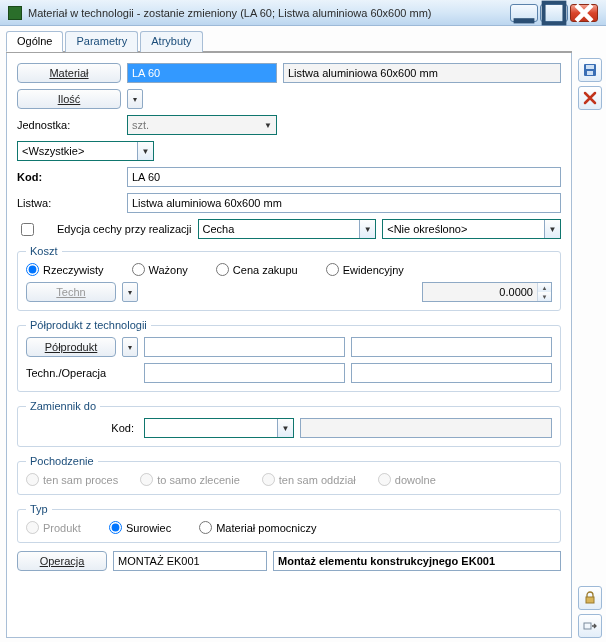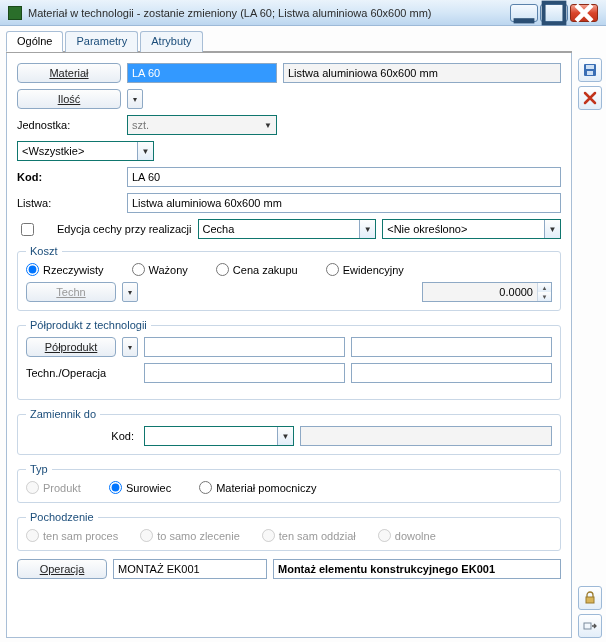--- a/index.html
+++ b/index.html
@@ -377,75 +377,75 @@
         </fieldset>
 
         <fieldset class="group">
           <legend>Półprodukt z technologii</legend>
           <div class="row">
             <div class="pill-btn" style="width:90px">Półprodukt</div>
             <div class="small-drop">▾</div>
             <input class="text-input" style="flex: 1 1 0%;">
             <input class="text-input" style="flex: 1 1 0%;">
           </div>
-          <div class="row" style="margin-bottom:8px">
+          <div class="row" style="margin-bottom:0">
             <div class="label" style="width:112px">Techn./Operacja</div>
             <input class="text-input" style="flex: 1 1 0%;">
             <input class="text-input" style="flex: 1 1 0%;">
           </div>
         </fieldset>
 
         <fieldset class="group">
           <legend>Zamiennik do</legend>
           <div class="row" style="margin-bottom:0">
             <div class="label" style="width:112px;text-align:right">Kod:</div>
             <div class="combo thick" style="width:150px">
               <div class="combo-text"></div>
               <div class="combo-arr">▼</div>
             </div>
             <input class="text-input readonly" style="flex: 1 1 0%;" readonly="">
           </div>
         </fieldset>
 
         <fieldset class="group">
+          <legend>Pochodzenie</legend>
+          <div class="radio-row" style="gap:22px">
+            <label class="radio-item disabled">
+                <input type="radio" name="orig" disabled="" style="">
+                <span>ten sam proces</span>
+              </label>
+            <label class="radio-item disabled">
+                <input type="radio" name="orig" disabled="" style="">
+                <span>to samo zlecenie</span>
+              </label>
+            <label class="radio-item disabled">
+                <input type="radio" name="orig" disabled="" style="">
+                <span>ten sam oddział</span>
+              </label>
+            <label class="radio-item disabled">
+                <input type="radio" name="orig" disabled="" style="">
+                <span>dowolne</span>
+              </label>
+          </div>
+        </fieldset>
+
+        <fieldset class="group">
           <legend>Typ</legend>
           <div class="radio-row">
             <label class="radio-item disabled">
                 <input type="radio" name="typ" disabled="" style="">
                 <span>Produkt</span>
               </label>
             <label class="radio-item">
                 <input type="radio" name="typ" checked="" style="">
                 <span>Surowiec</span>
               </label>
             <label class="radio-item">
                 <input type="radio" name="typ" style="">
                 <span>Materiał pomocniczy</span>
-              </label>
-          </div>
-        </fieldset>
-
-        <fieldset class="group">
-          <legend>Pochodzenie</legend>
-          <div class="radio-row" style="gap:22px">
-            <label class="radio-item disabled">
-                <input type="radio" name="orig" disabled="" style="">
-                <span>ten sam proces</span>
-              </label>
-            <label class="radio-item disabled">
-                <input type="radio" name="orig" disabled="" style="">
-                <span>to samo zlecenie</span>
-              </label>
-            <label class="radio-item disabled">
-                <input type="radio" name="orig" disabled="" style="">
-                <span>ten sam oddział</span>
-              </label>
-            <label class="radio-item disabled">
-                <input type="radio" name="orig" disabled="" style="">
-                <span>dowolne</span>
               </label>
           </div>
         </fieldset>
 
         <div class="row" style="margin-top:4px">
           <div class="pill-btn" style="width:90px">Operacja</div>
           <input class="text-input" style="width: 154px;" value="MONTAŻ EK001">
           <input class="text-input" style="flex: 1 1 0%; font-weight: bold;" value="Montaż elementu konstrukcyjnego EK001">
         </div>
 

